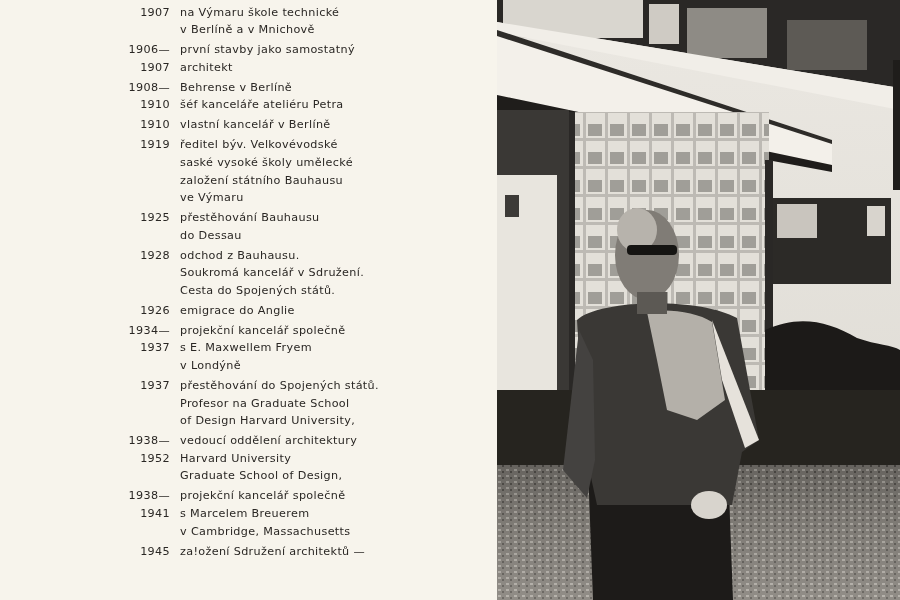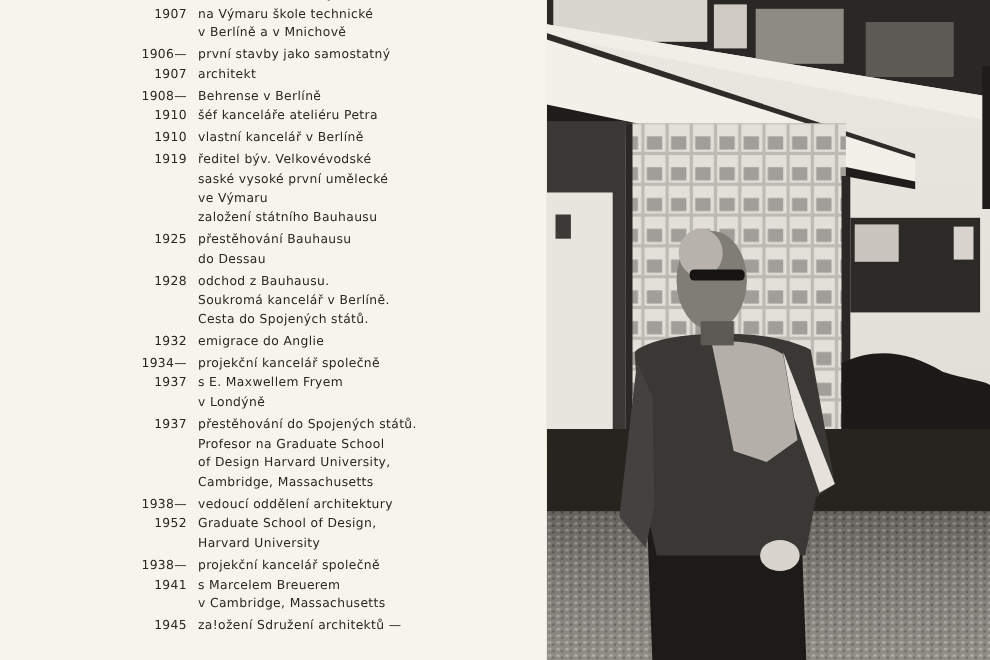--- a/index.html
+++ b/index.html
@@ -55,69 +55,68 @@
     <div class="entry">
         <div class="year">1910</div>
         <div class="text">
           <span class="line">vlastní kancelář v Berlíně</span>
         </div>
       </div>
     <div class="entry">
         <div class="year">1919</div>
         <div class="text">
           <span class="line">ředitel býv. Velkovévodské</span>
-          <span class="line">saské vysoké první umělecké</span>
+          <span class="line">saské vysoké školy umělecké</span>
+          <span class="line">založení státního Bauhausu</span>
           <span class="line">ve Výmaru</span>
-          <span class="line">založení státního Bauhausu</span>
         </div>
       </div>
     <div class="entry">
         <div class="year">1925</div>
         <div class="text">
           <span class="line">přestěhování Bauhausu</span>
           <span class="line">do Dessau</span>
         </div>
       </div>
     <div class="entry">
         <div class="year">1928</div>
         <div class="text">
           <span class="line">odchod z Bauhausu.</span>
-          <span class="line">Soukromá kancelář v Berlíně.</span>
+          <span class="line">Soukromá kancelář v Sdružení.</span>
           <span class="line">Cesta do Spojených států.</span>
         </div>
       </div>
     <div class="entry">
-        <div class="year">1932</div>
+        <div class="year">1926</div>
         <div class="text">
           <span class="line">emigrace do Anglie</span>
         </div>
       </div>
     <div class="entry">
         <div class="year">1934—1937</div>
         <div class="text">
           <span class="line">projekční kancelář společně</span>
           <span class="line">s E. Maxwellem Fryem</span>
           <span class="line">v Londýně</span>
         </div>
       </div>
     <div class="entry">
         <div class="year">1937</div>
         <div class="text">
           <span class="line">přestěhování do Spojených států.</span>
           <span class="line">Profesor na Graduate School</span>
           <span class="line">of Design Harvard University,</span>
-          <span class="line">Cambridge, Massachusetts</span>
         </div>
       </div>
     <div class="entry">
         <div class="year">1938—1952</div>
         <div class="text">
           <span class="line">vedoucí oddělení architektury</span>
+          <span class="line">Harvard University</span>
           <span class="line">Graduate School of Design,</span>
-          <span class="line">Harvard University</span>
         </div>
       </div>
     <div class="entry">
         <div class="year">1938—1941</div>
         <div class="text">
           <span class="line">projekční kancelář společně</span>
           <span class="line">s Marcelem Breuerem</span>
           <span class="line">v Cambridge, Massachusetts</span>
         </div>
       </div>

